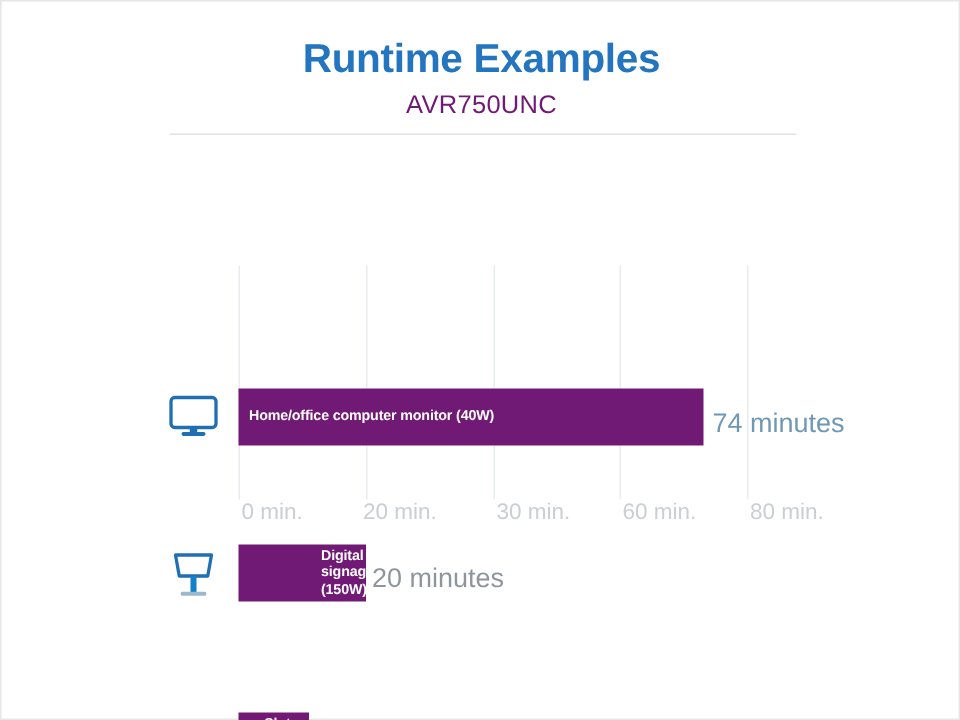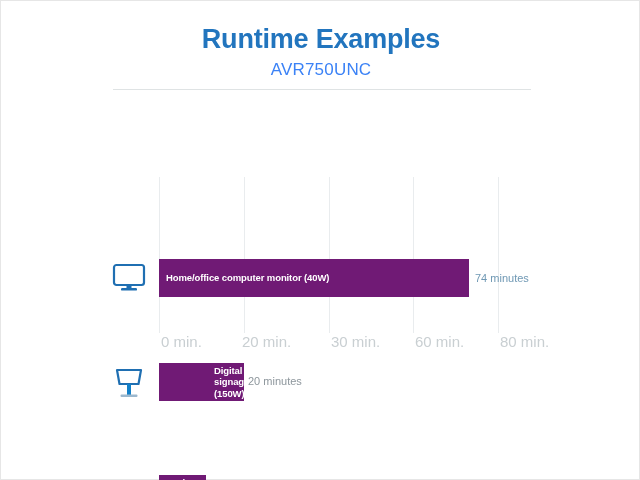--- a/index.html
+++ b/index.html
@@ -33,21 +33,21 @@
   .chart-title {
     font-size: 27px;
     font-weight: bold;
     color: #2275be;
     letter-spacing: -0.2px;
     line-height: 32px;
   }
 
   .chart-subtitle {
     font-size: 17px;
-    color: #3b82f6;
+    color: #701a75;
     line-height: 24px;
     margin-top: 3px;
     letter-spacing: 0.2px;
   }
 
   .header-rule {
     position: absolute;
     left: 112px;
     top: 88px;
     width: 418px;
@@ -109,21 +109,21 @@
     font-weight: bold;
     line-height: 11.5px;
     padding-left: 7px;
     padding-right: 5px;
     white-space: pre-line;
     letter-spacing: -0.1px;
   }
 
   .value-label {
     position: absolute;
-    font-size: 11px;
+    font-size: 18px;
     color: #8d969c;
     white-space: nowrap;
   }
 
   .value-label.accent {
     color: #6f98b4;
   }
 </style>
 </head>
 <body>

